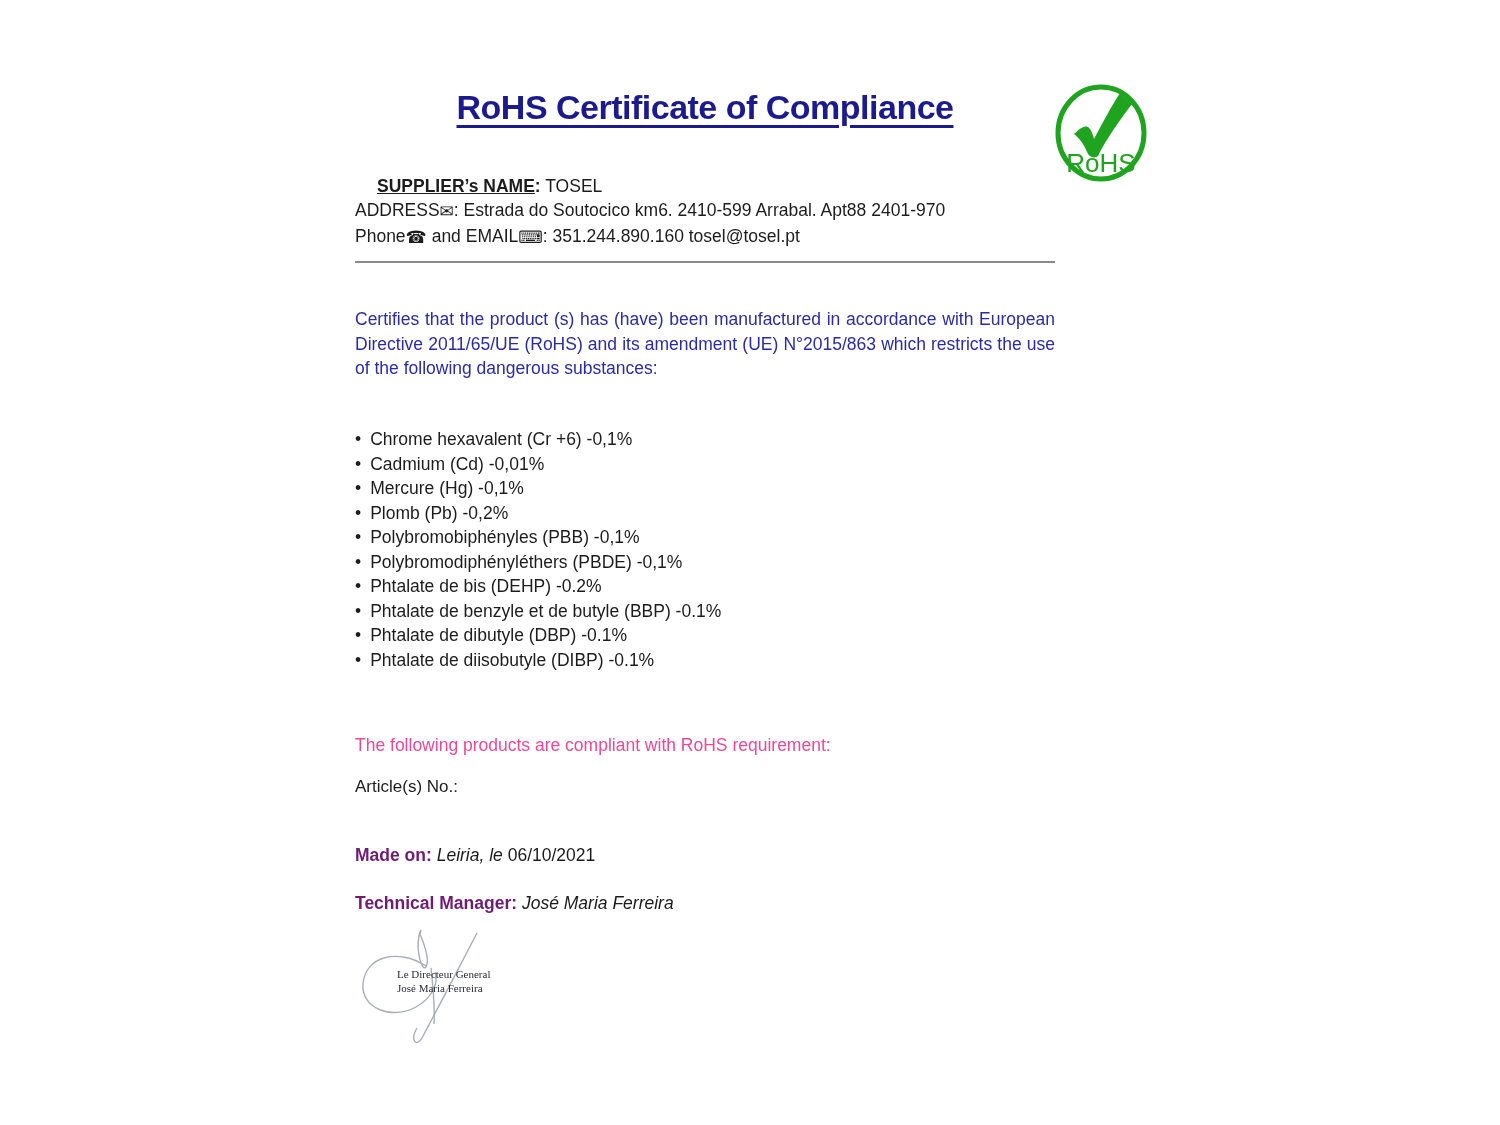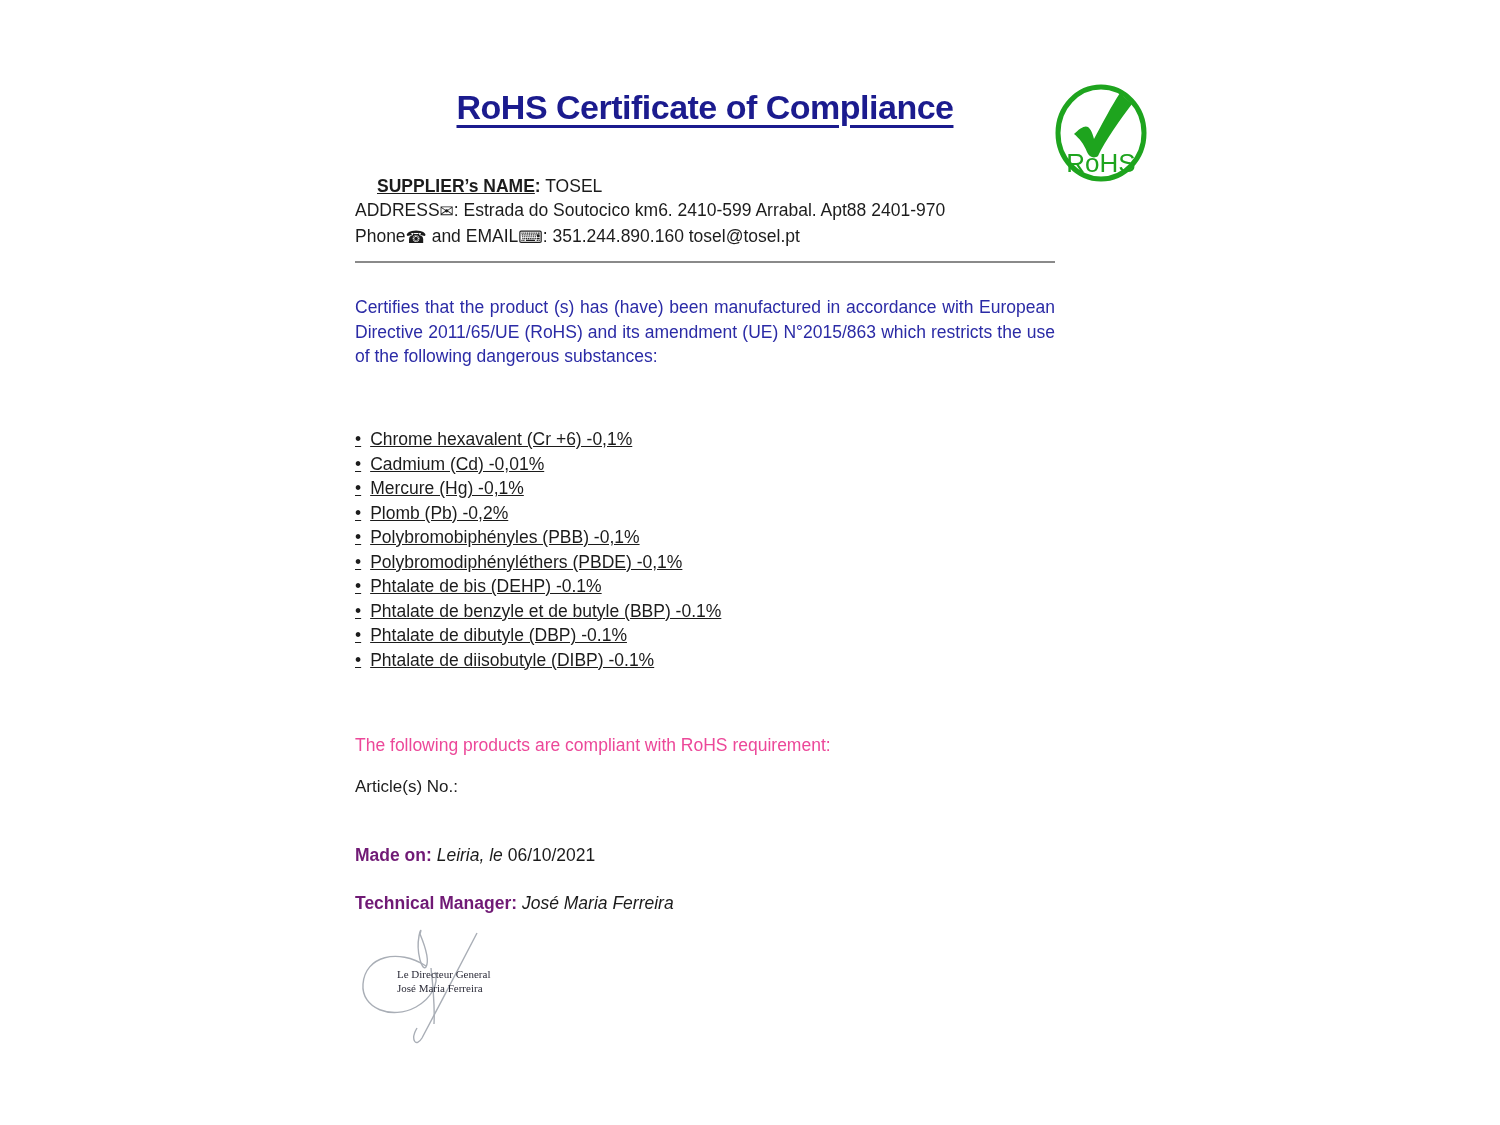--- a/index.html
+++ b/index.html
@@ -40,35 +40,34 @@
   .supplier-name-label { font-weight: bold; text-decoration: underline; margin-left: 22px; }
   .supplier-name-colon { font-weight: bold; }
   .contact-icon { font-size: 17px; vertical-align: -1px; }
   .rule {
     position: absolute;
     left: 355px; top: 261px; width: 700px; height: 2px;
     background: #8a8a8a;
   }
   .cert-paragraph {
     position: absolute;
-    left: 355px; top: 295px; width: 700px;
+    left: 355px; top: 307px; width: 700px;
     font-size: 17.5px;
     line-height: 24.5px;
     color: #2b2ba6;
     text-align: justify;
   }
   .substance-list {
     position: absolute;
     left: 355px; top: 427px; width: 700px;
     margin: 0; padding: 0;
     list-style: none;
     font-size: 17.5px;
     line-height: 24.5px;
     color: #1c1c1c;
-    text-decoration: underline;
   }
   .substance-list li::before { content: "\2022"; margin-right: 9px; }
   .compliance-statement {
     position: absolute;
     left: 355px; top: 735px; width: 700px;
     font-size: 17.5px;
     color: #ec4899;
   }
   .article-line {
     position: absolute;
@@ -130,21 +129,21 @@
 
   <div class="cert-paragraph">Certifies that the product (s) has (have) been manufactured in accordance with European Directive 2011/65/UE (RoHS) and its amendment (UE) N°2015/863 which restricts the use of the following dangerous substances:</div>
 
   <ul class="substance-list">
     <li>Chrome hexavalent (Cr +6) -0,1%</li>
     <li>Cadmium (Cd) -0,01%</li>
     <li>Mercure (Hg) -0,1%</li>
     <li>Plomb (Pb) -0,2%</li>
     <li>Polybromobiphényles (PBB) -0,1%</li>
     <li>Polybromodiphényléthers (PBDE) -0,1%</li>
-    <li>Phtalate de bis (DEHP) -0.1%</li>
+    <li>Phtalate de bis (DEHP) -0.2%</li>
     <li>Phtalate de benzyle et de butyle (BBP) -0.1%</li>
     <li>Phtalate de dibutyle (DBP) -0.1%</li>
     <li>Phtalate de diisobutyle (DIBP) -0.1%</li>
   </ul>
 
   <div class="compliance-statement">The following products are compliant with RoHS requirement:</div>
 
   <div class="article-line">Article(s) No.:</div>
 
   <div class="made-on-line">

